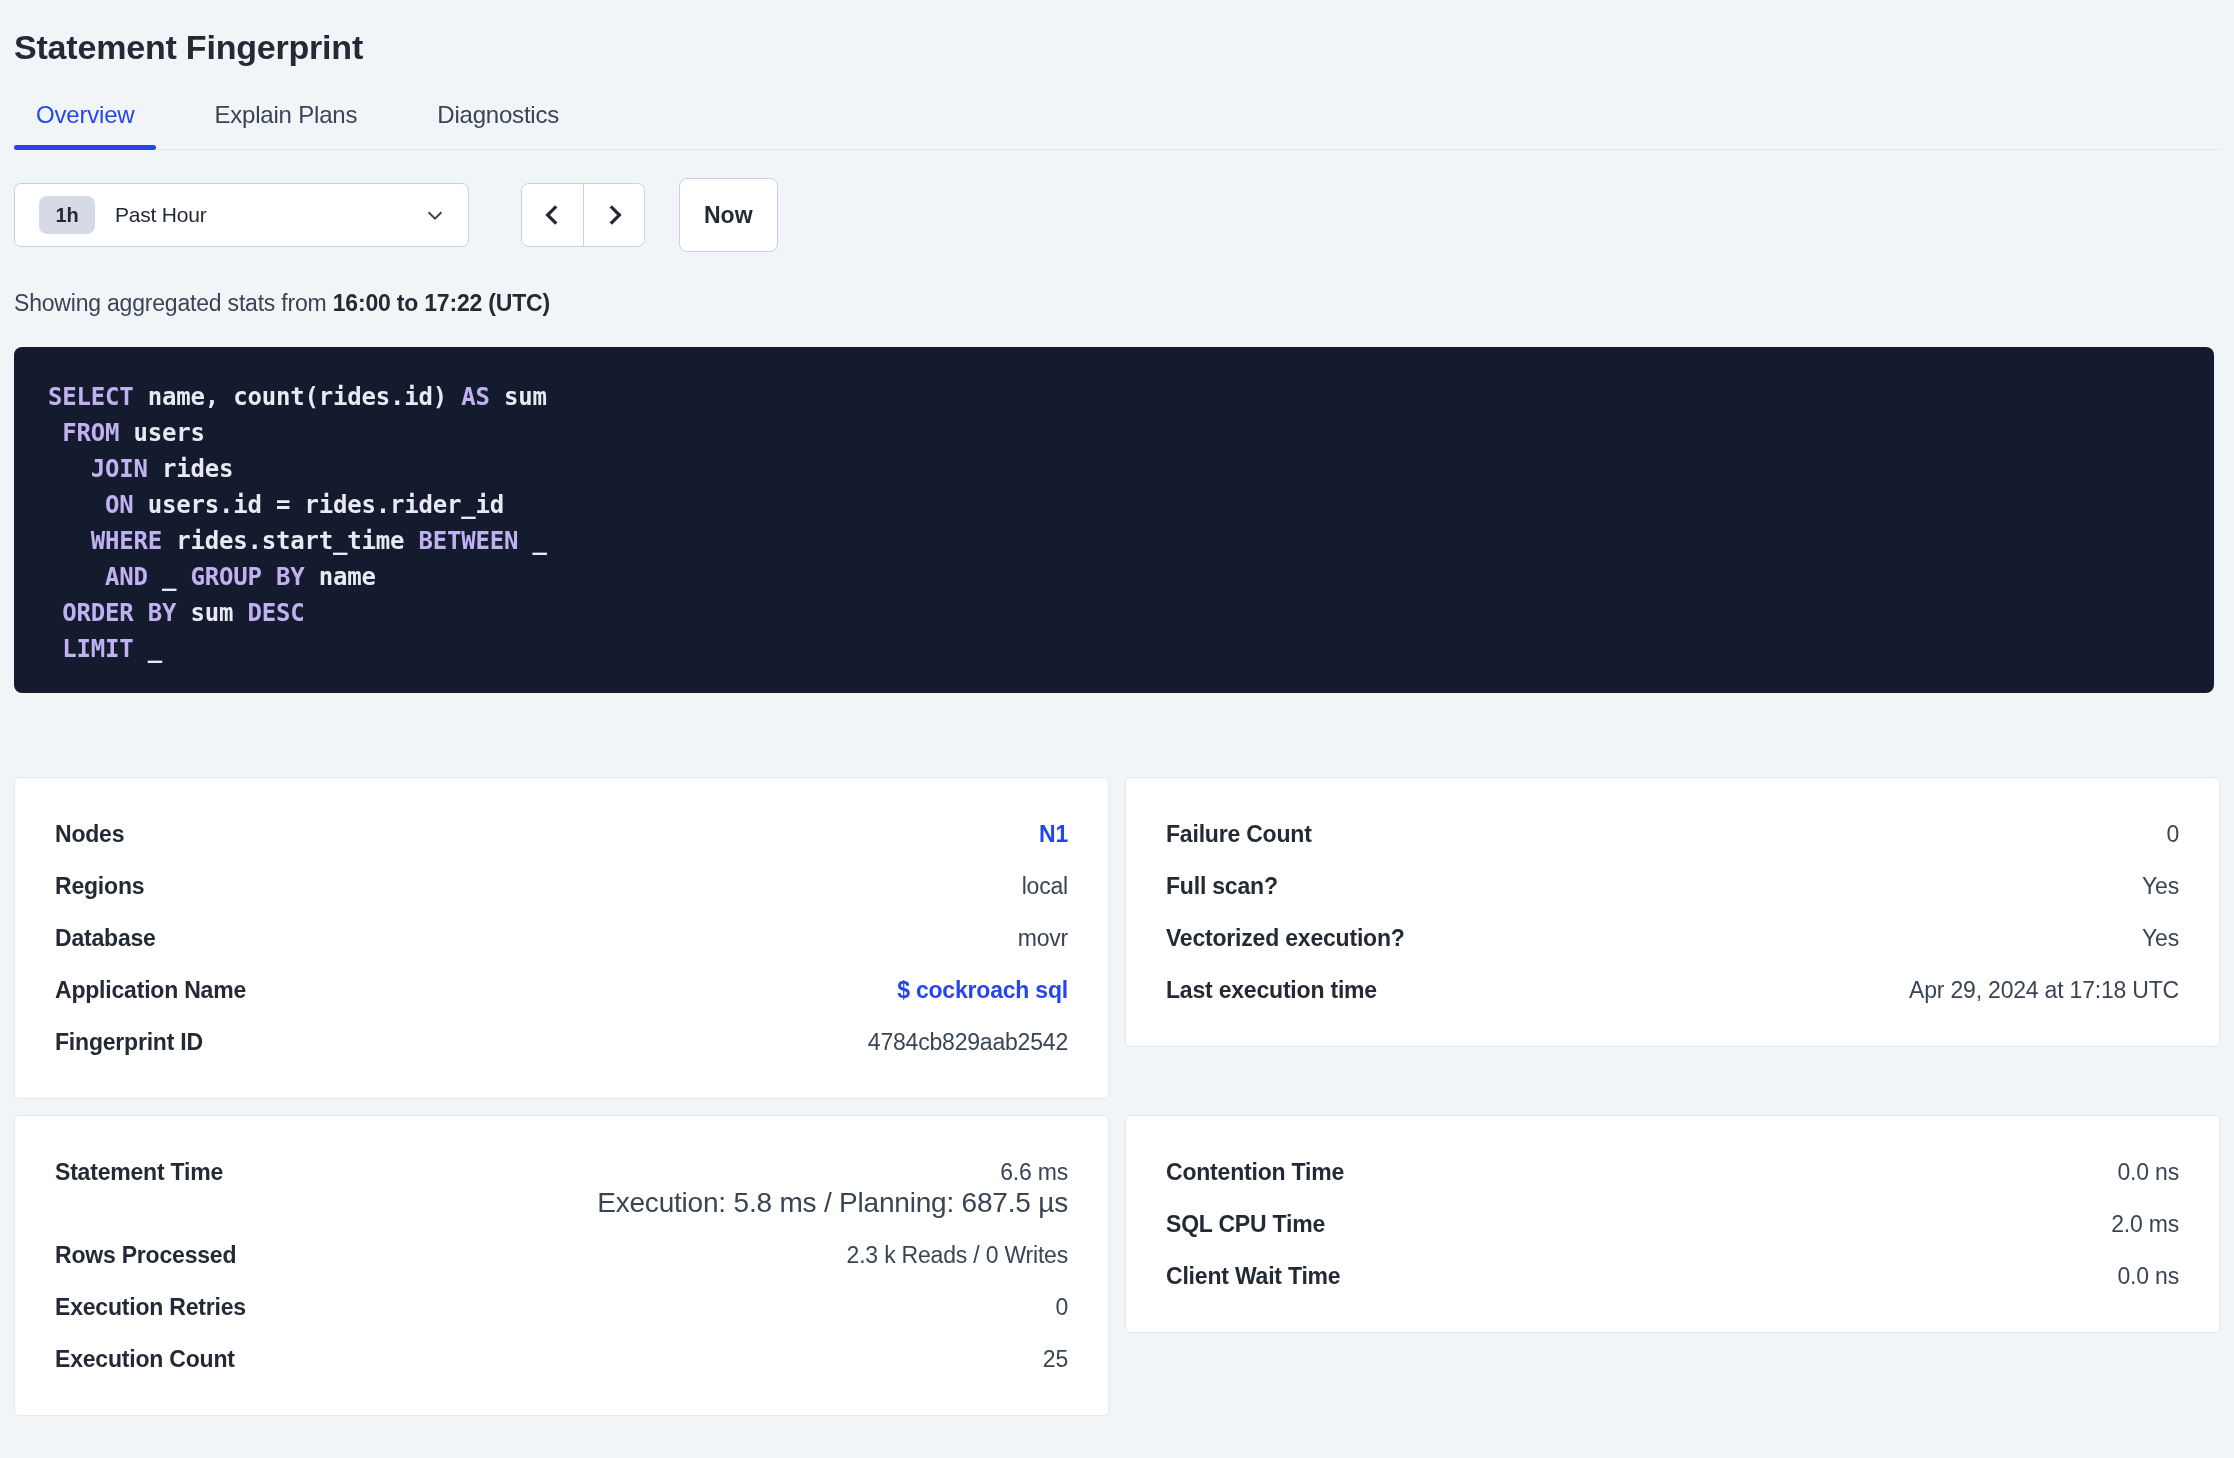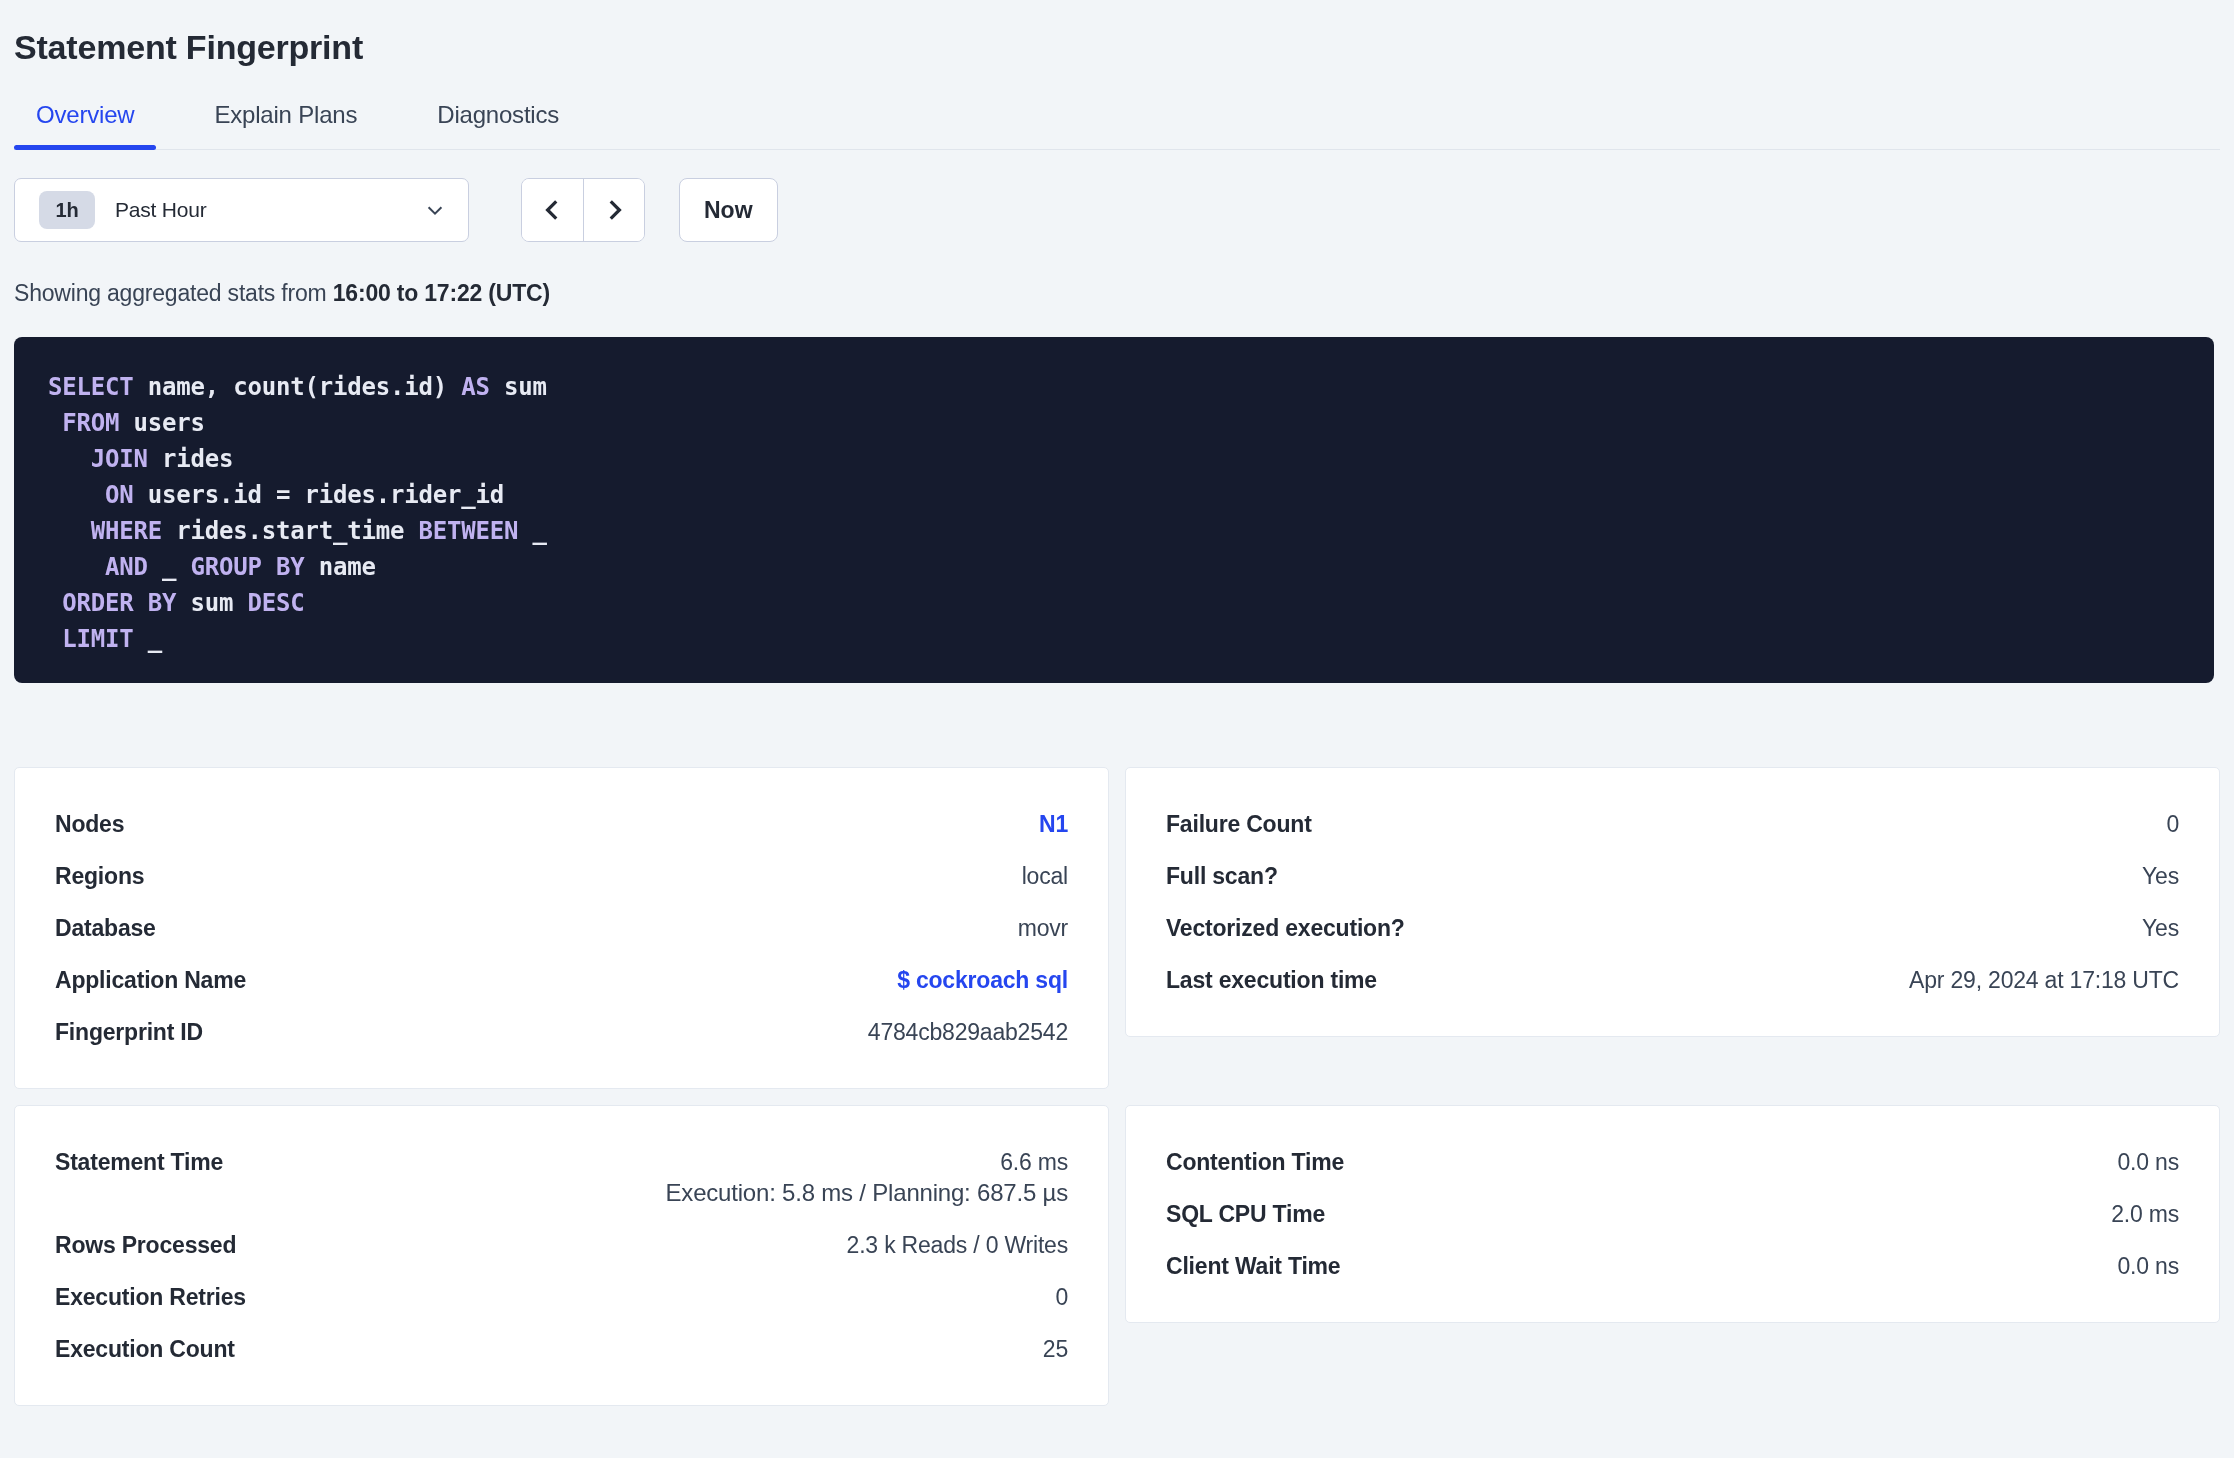--- a/index.html
+++ b/index.html
@@ -113,21 +113,21 @@
     border:none;
     display:flex;
     align-items:center;
     justify-content:center;
     cursor:pointer;
     padding:0;
   }
   .arrow-btn + .arrow-btn{border-left:1px solid var(--button-border);}
   .now-btn{
     margin-left:18px;
-    height:64px;
+    height:74px;
     min-width:93px;
     padding:0 24px;
     background:#ffffff;
     border:1px solid var(--button-border);
     border-radius:8px;
     font-family:"Liberation Sans", sans-serif;
     font-size:23px;
     font-weight:700;
     color:var(--text-dark);
     cursor:pointer;
@@ -191,21 +191,21 @@
   .row-value{
     font-size:23px;
     color:var(--text-value);
     line-height:26px;
     display:block;
   }
   .row-value.link{color:var(--accent-blue);cursor:pointer;font-weight:bold;}
   .row-sub{
     display:block;
     margin-top:5px;
-    font-size:24px;
+    font-size:28px;
     color:var(--text-value);
     line-height:26px;
   }
 </style>
 </head>
 <body>
 
 <div class="page">
 
   <h1 class="page-title">Statement Fingerprint</h1>

